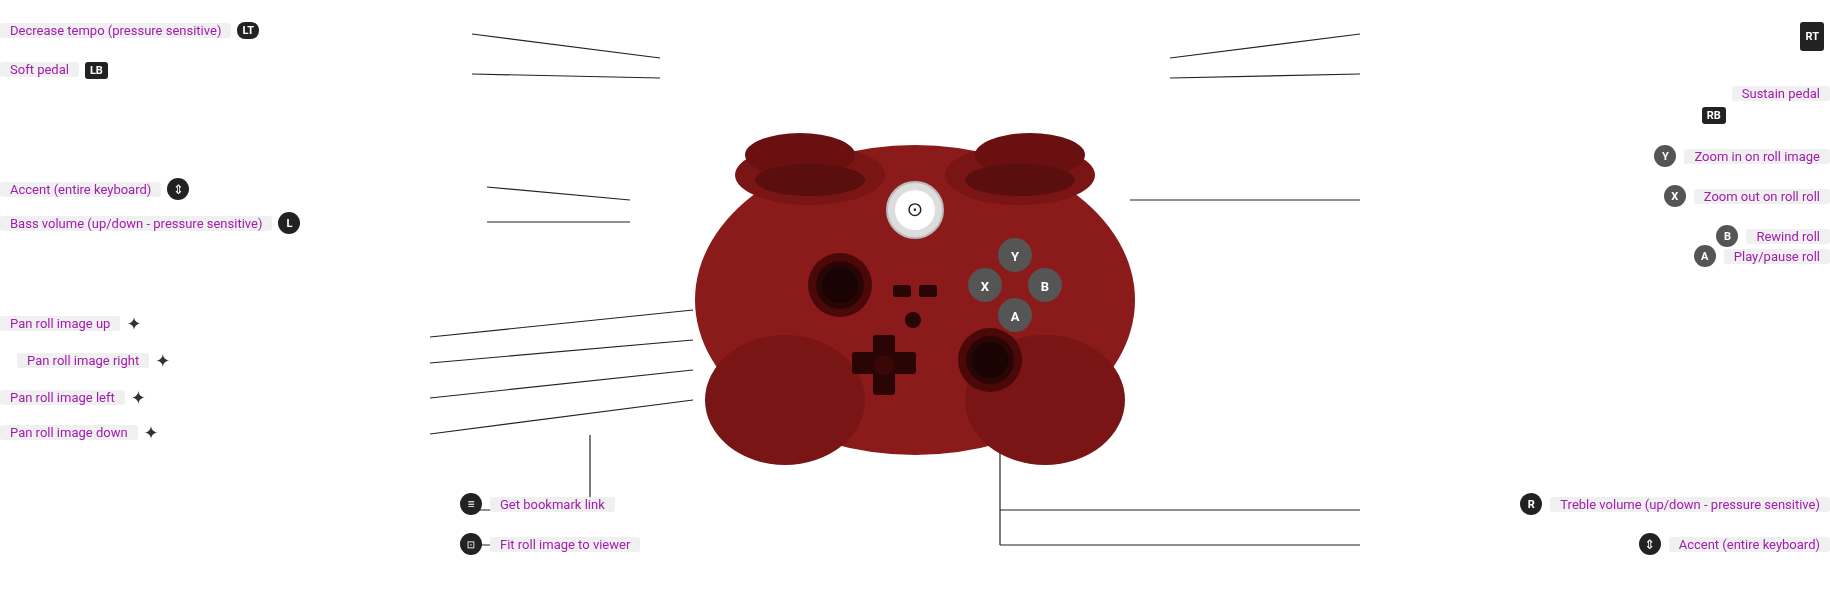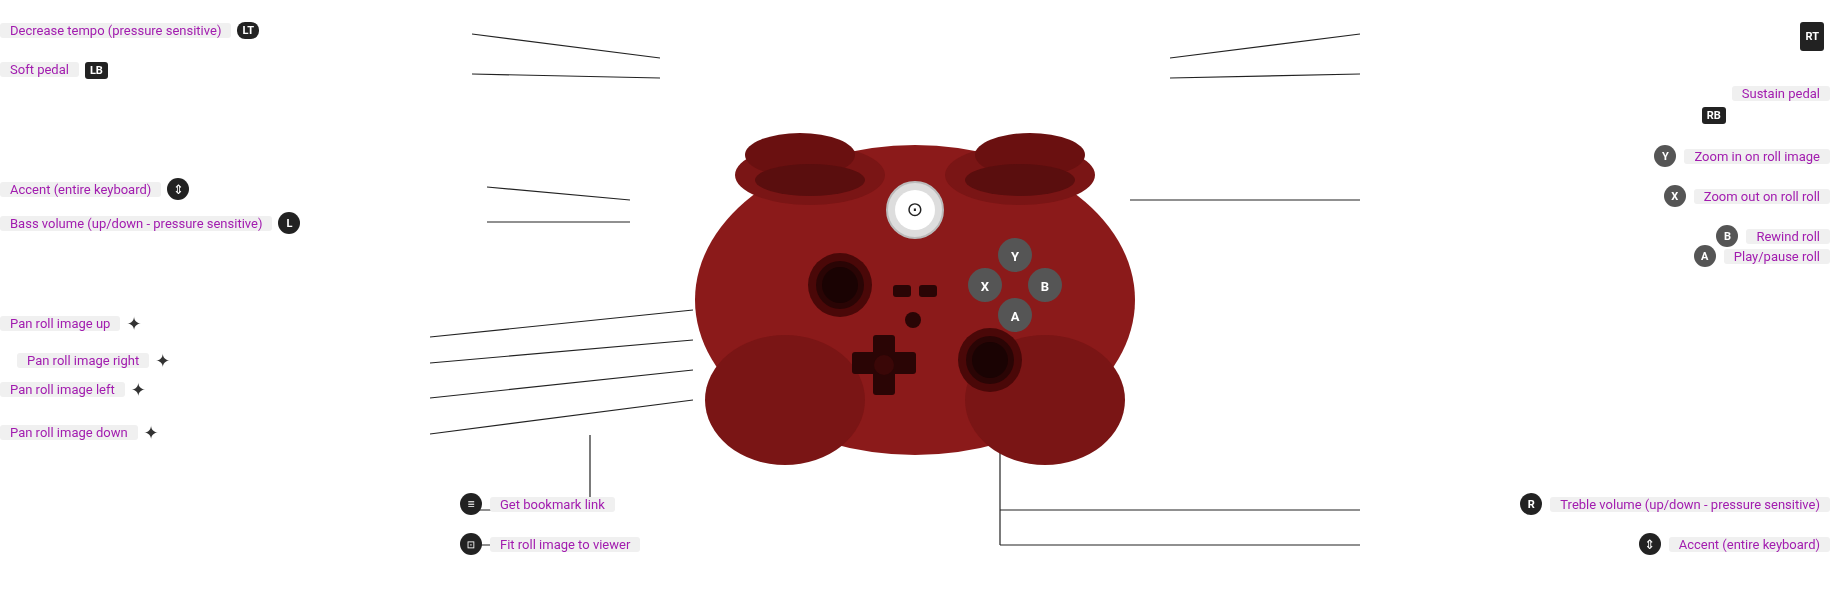--- a/index.html
+++ b/index.html
@@ -146,21 +146,21 @@
 <div style="position:absolute; left:0; top:313px; display:flex; align-items:center;text-align:center;">
   <span class="label-text">Pan roll image up</span>
   <span style="font-size:18px;margin-left:6px;color:#333;">✦</span>
 </div>
 
 <div style="position:absolute; left:17px; top:350px; display:flex; align-items:center;">
   <span class="label-text">Pan roll image right</span>
   <span style="font-size:18px;margin-left:6px;color:#333;">✦</span>
 </div>
 
-<div style="position:absolute; left:0; top:379px; display:flex; align-items:center;">
+<div style="position:absolute; left:0; top:387px; display:flex; align-items:center;">
   <span class="label-text">Pan roll image left</span>
   <span style="font-size:18px;margin-left:6px;color:#333;">✦</span>
 </div>
 
 <div style="position:absolute; left:0; top:422px; display:flex; align-items:center;">
   <span class="label-text">Pan roll image down</span>
   <span style="font-size:18px;margin-left:6px;color:#333;">✦</span>
 </div>
 
 <div style="position:absolute; left:460px; top:493px; display:flex; align-items:center;">

